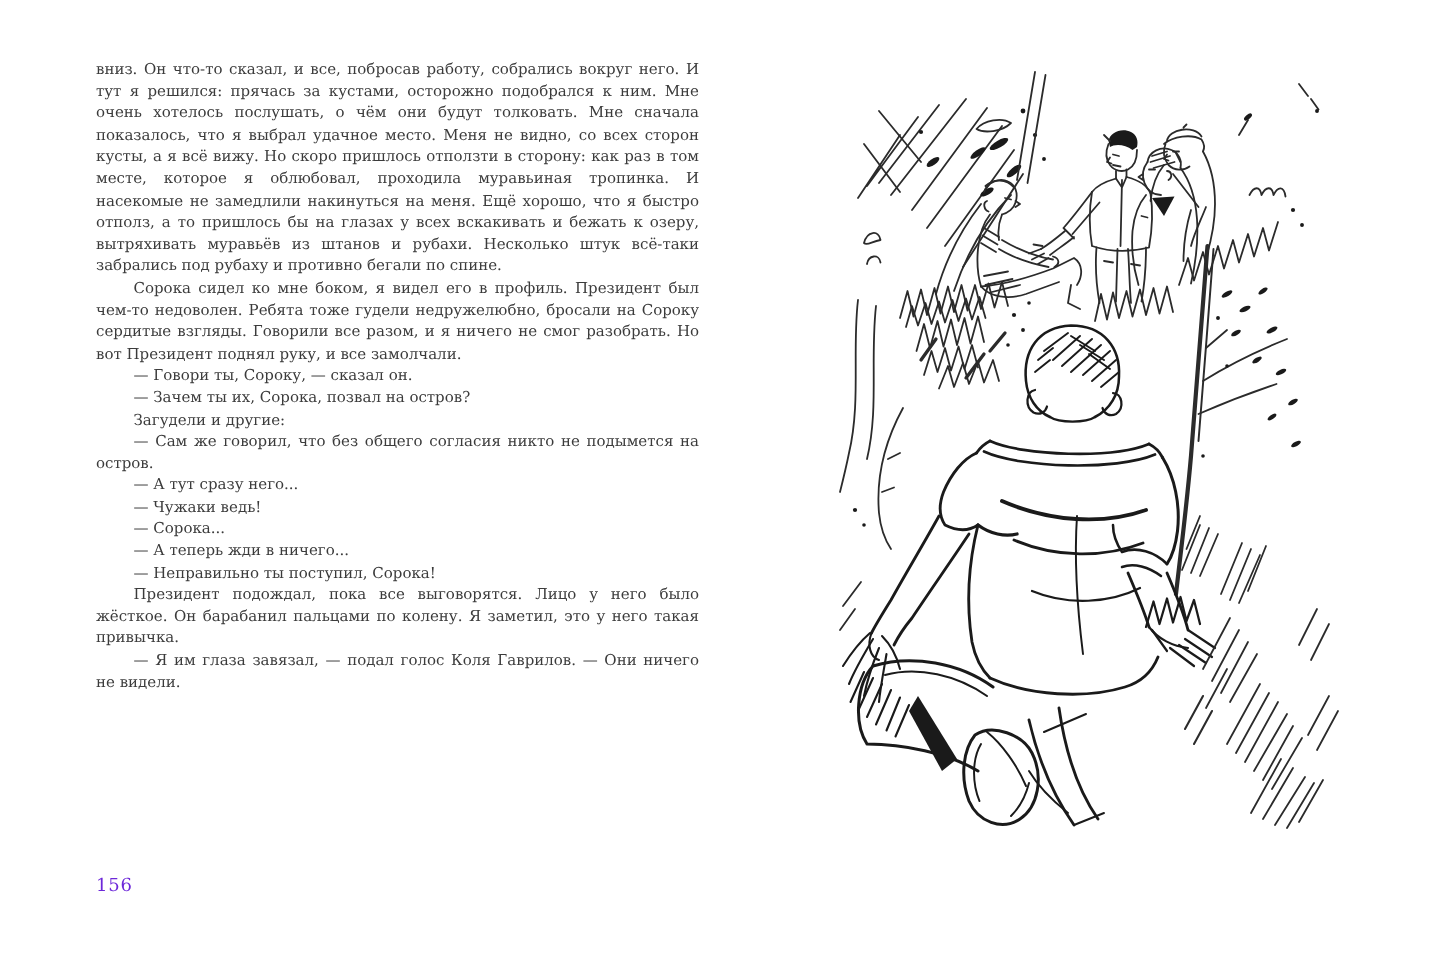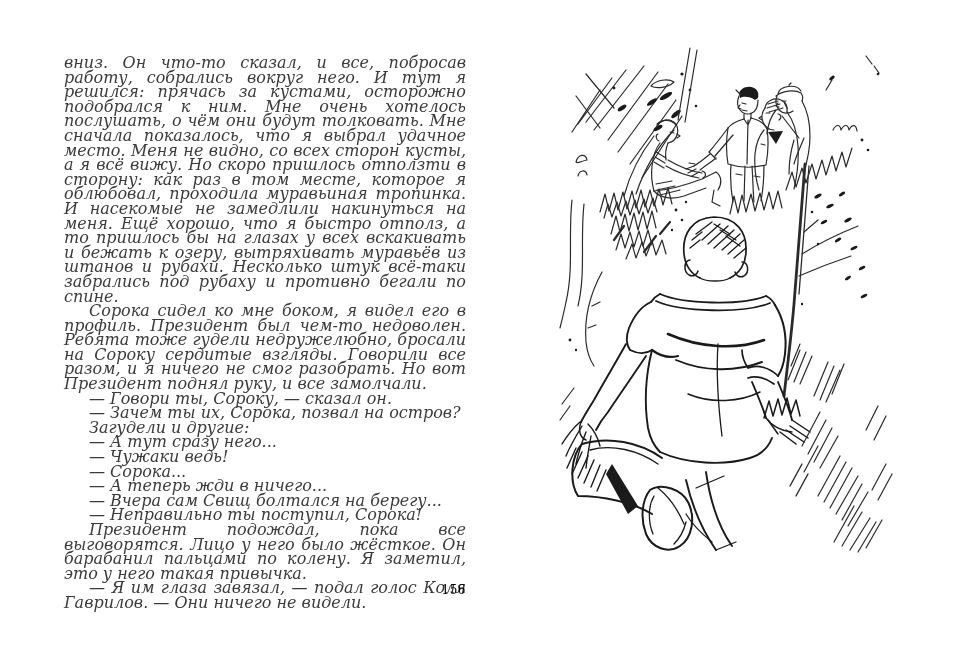--- a/index.html
+++ b/index.html
@@ -1,45 +1,45 @@
 <!DOCTYPE html>
 <html lang="ru"><head>
 <meta charset="utf-8">
 <style>
   html,body{margin:0;padding:0;background:#ffffff;}
   .spread{position:relative;width:964px;height:652px;background:#ffffff;overflow:hidden;
           font-family:"DejaVu Serif", serif;}
-  .text-col{position:absolute;left:64px;top:56px;width:402px;
-            color:#3b3b3b;font-size:16px;line-height:14.6px;text-align:justify;font-style:italic;}
+  .text-col{position:absolute;left:64px;top:40px;width:402px;
+            color:#3b3b3b;font-size:10px;line-height:14.6px;text-align:justify;}
   .text-col p{margin:0;padding:0;}
   .text-col p.ind{text-indent:25px;}
-  .pagenum{position:absolute;left:64px;top:583px;width:402px;text-align:right;
-           color:#000000;font-size:12px;letter-spacing:.5px;}
+  .pagenum{position:absolute;left:64px;top:583px;width:402px;text-align:left;
+           color:#6d28d9;font-size:12px;letter-spacing:.5px;}
   .illus{position:absolute;left:556px;top:44px;width:382px;height:582px;}
   svg .bg{stroke:#2b2b2b;fill:none;stroke-width:1.2;stroke-linecap:round;stroke-linejoin:round;}
   svg .fg{stroke:#1a1a1a;fill:none;stroke-width:1.9;stroke-linecap:round;stroke-linejoin:round;}
   svg .fill{fill:#1a1a1a;stroke:none;}
 </style>
 </head>
 <body>
 
 <div class="spread">
 
   <div>
     <div class="text-col">
       <p>вниз. Он что-то сказал, и все, побросав работу, собрались вокруг него. И тут я решился: прячась за кустами, осторожно подобрался к ним. Мне очень хотелось послушать, о чём они будут толковать. Мне сначала показалось, что я выбрал удачное место. Меня не видно, со всех сторон кусты, а я всё вижу. Но скоро пришлось отползти в сторону: как раз в том месте, которое я облюбовал, проходила муравьиная тропинка. И насекомые не замедлили накинуться на меня. Ещё хорошо, что я быстро отполз, а то пришлось бы на глазах у всех вскакивать и бежать к озеру, вытряхивать муравьёв из штанов и рубахи. Несколько штук всё-таки забрались под рубаху и противно бегали по спине.</p>
       <p class="ind">Сорока сидел ко мне боком, я видел его в профиль. Президент был чем-то недоволен. Ребята тоже гудели недружелюбно, бросали на Сороку сердитые взгляды. Говорили все разом, и я ничего не смог разобрать. Но вот Президент поднял руку, и все замолчали.</p>
       <p class="ind">— Говори ты, Сороку, — сказал он.</p>
       <p class="ind">— Зачем ты их, Сорока, позвал на остров?</p>
       <p class="ind">Загудели и другие:</p>
+      <p class="ind">— Сам же говорил, что без общего согласия никто не подымется на остров.</p>
       <p class="ind">— А тут сразу него...</p>
       <p class="ind">— Чужаки ведь!</p>
       <p class="ind">— Сорока...</p>
       <p class="ind">— А теперь жди в ничего...</p>
-      <p class="ind">— Вчера сам Свищ болтался на берегу...</p>
       <p class="ind">— Неправильно ты поступил, Сорока!</p>
       <p class="ind">Президент подождал, пока все выговорятся. Лицо у него было жёсткое. Он барабанил пальцами по колену. Я заметил, это у него такая привычка.</p>
       <p class="ind">— Я им глаза завязал, — подал голос Коля Гаврилов. — Они ничего не видели.</p>
     </div>
     <div class="pagenum">156</div>
   </div>
 
   <div>
     <svg class="illus" viewBox="0 0 382 582" xmlns="http://www.w3.org/2000/svg">
 

